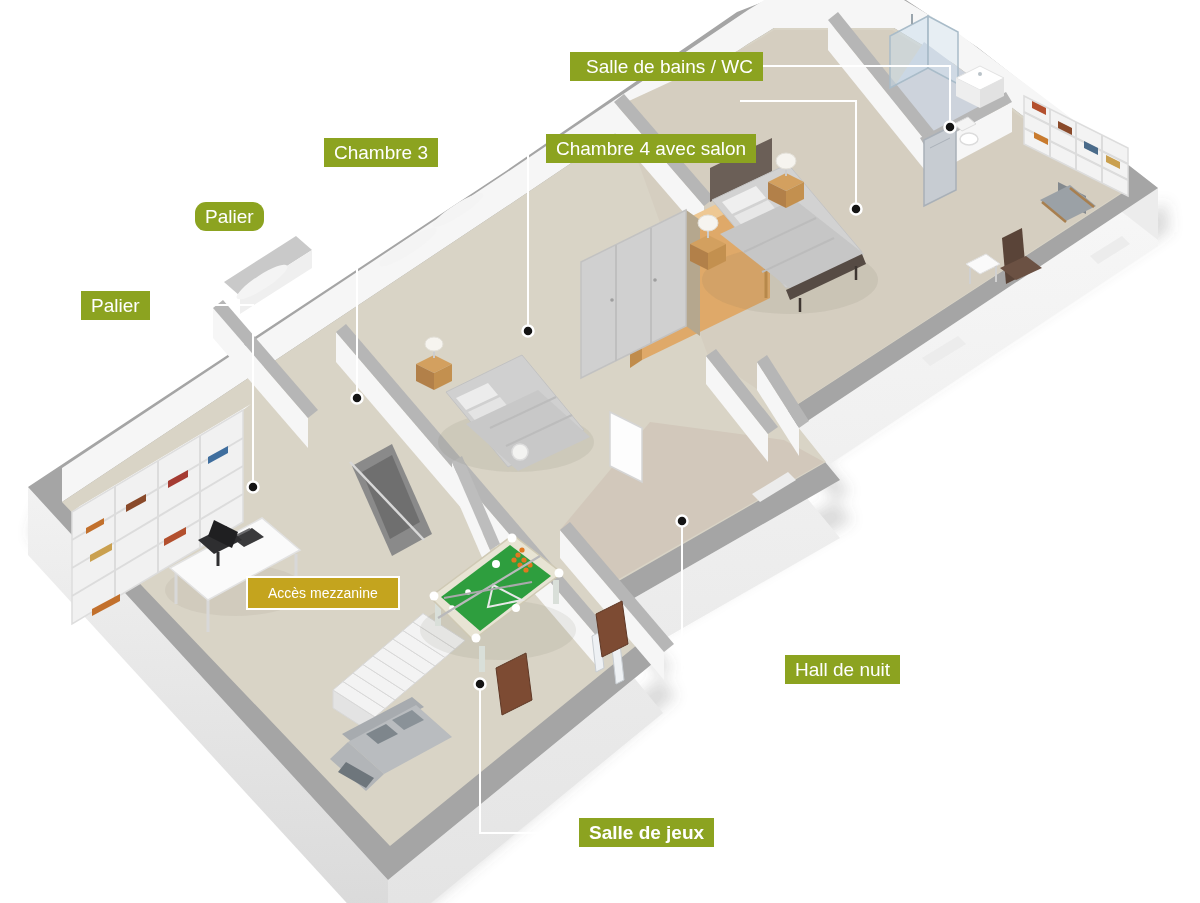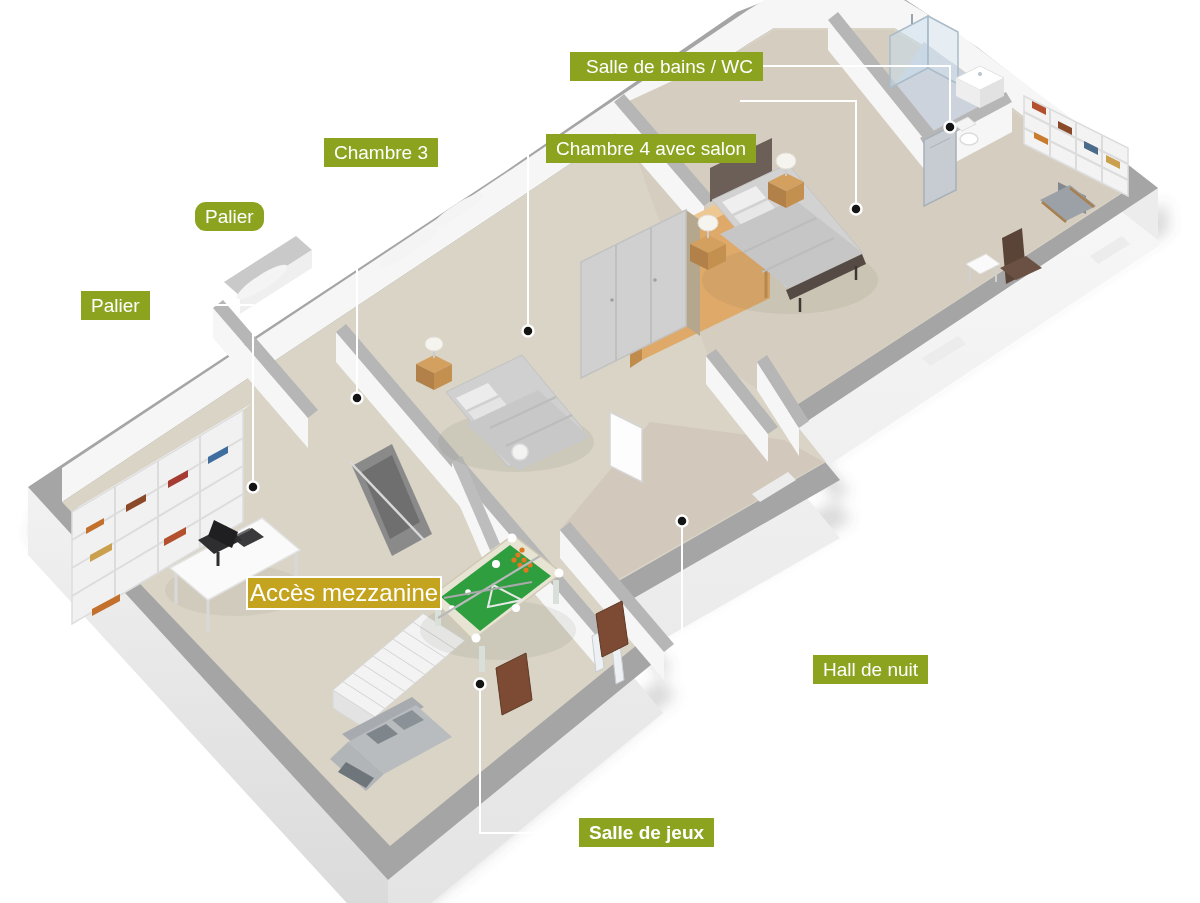--- a/index.html
+++ b/index.html
@@ -3,28 +3,28 @@
 <meta charset="utf-8">
 <style>
   html,body{margin:0;padding:0;background:#ffffff;}
   .stage{position:relative;width:1200px;height:903px;background:#ffffff;overflow:hidden;
          font-family:"Liberation Sans",sans-serif;}
   .stage svg{position:absolute;left:0;top:0;}
   .room-label{position:absolute;color:#fff;background:#8ca320;
               font:19px/23px "Liberation Sans",sans-serif;
               padding:3px 10px;white-space:nowrap;z-index:5;}
   .room-label.gold{background:#c4a41e;border:2px solid #ffffff;
-                   font-size:24px;line-height:24px;padding:3px 2px;}
+                   font-size:14px;line-height:24px;padding:3px 20px;}
   .pos-bains   {left:570px;top:52px;padding-left:16px;}
   .pos-chambre4{left:546px;top:87px;margin-top:47px;}
   .pos-chambre3{left:324px;top:138px;}
   .pos-palier  {left:195px;top:202px;border-radius:11px;}
   .pos-bureau  {left:81px; top:291px;}
   .pos-acces   {left:246px;top:576px;}
-  .pos-hall    {left:785px;top:655px;margin-left:28px;}
+  .pos-hall    {left:785px;top:655px;}
   .pos-jeux    {left:579px;top:818px;font-weight:bold;}
 </style>
 </head>
 <body>
 
 <div class="stage">
 
 <svg width="1200" height="903" viewBox="0 0 1200 903">
   <defs>
     <filter id="soft" x="-20%" y="-20%" width="140%" height="140%">

